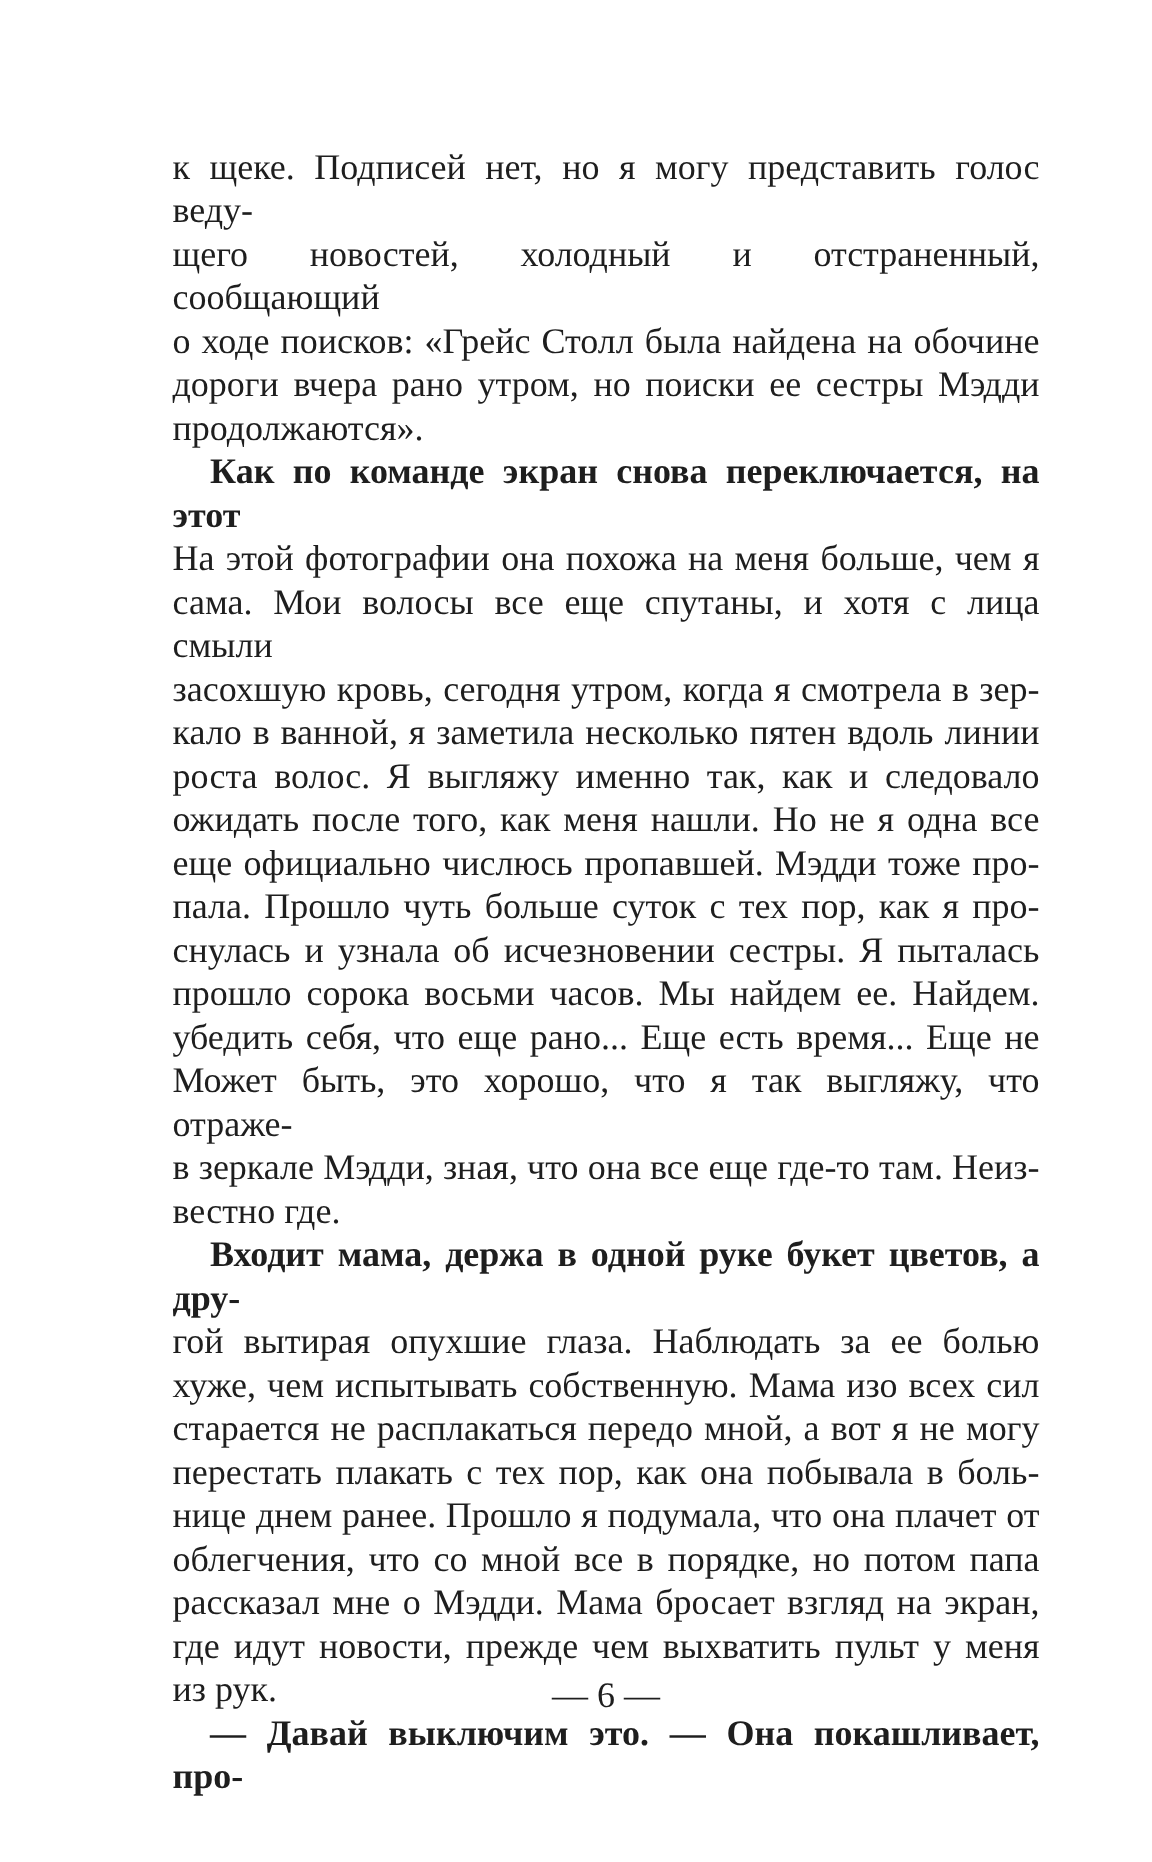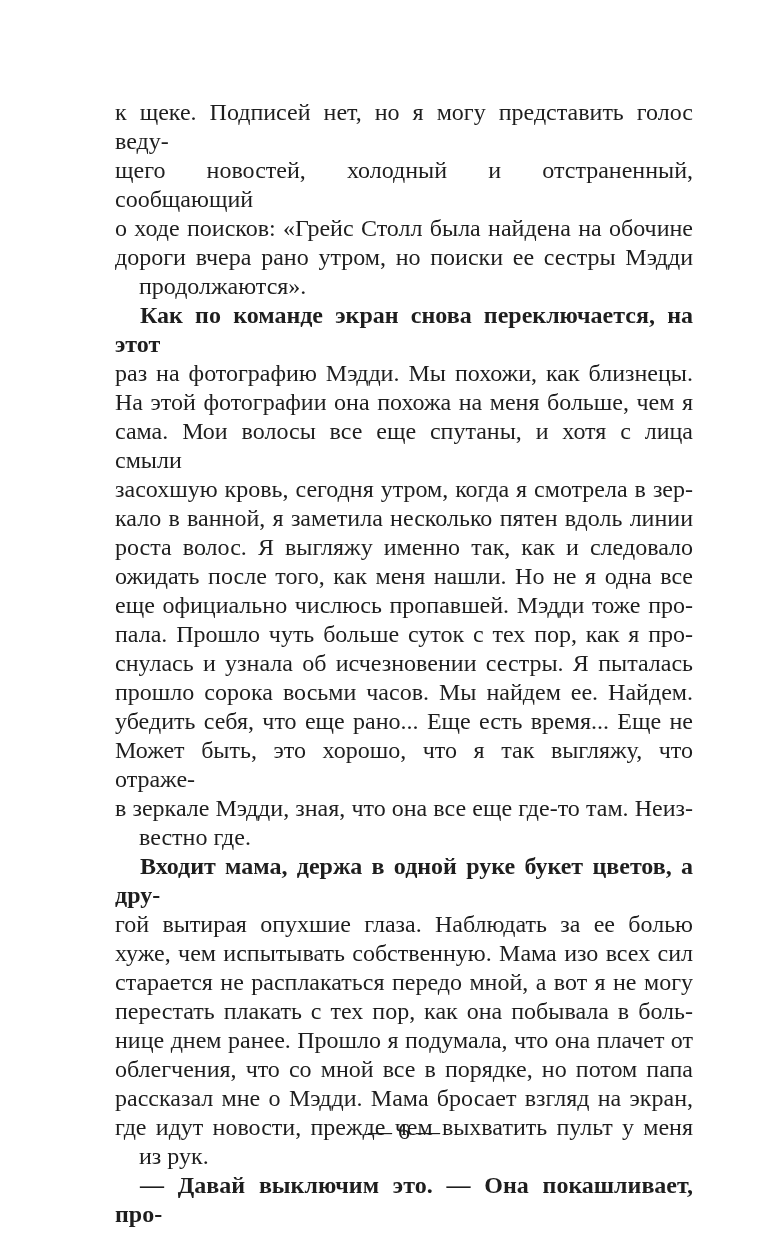--- a/index.html
+++ b/index.html
@@ -24,21 +24,20 @@
     font-size: 24px;
     line-height: 29px;
   }
   .text-line {
     text-align: justify;
     text-align-last: justify;
     white-space: normal;
   }
   .text-line.para-end {
     text-align-last: left;
-    margin-left: 24px;
   }
   .text-line.indent {
     text-indent: 25px;
     font-weight: bold;
   }
   .page-number {
     position: absolute;
     left: 115px;
     top: 1117px;
     width: 578px;
@@ -55,21 +54,20 @@
   <div class="text-block" id="text-block">
       <div>
         <div class="text-line">к щеке. Подписей нет, но я могу представить голос веду-</div>
         <div class="text-line">щего новостей, холодный и отстраненный, сообщающий</div>
         <div class="text-line">о ходе поисков: «Грейс Столл была найдена на обочине</div>
         <div class="text-line">дороги вчера рано утром, но поиски ее сестры Мэдди</div>
         <div class="text-line para-end">продолжаются».</div>
       </div>
       <div>
         <div class="text-line indent">Как по команде экран снова переключается, на этот</div>
-        <div class="text-line">раз на фотографию Мэдди. Мы похожи, как близнецы.</div>
         <div class="text-line">На этой фотографии она похожа на меня больше, чем я</div>
         <div class="text-line">сама. Мои волосы все еще спутаны, и хотя с лица смыли</div>
         <div class="text-line">засохшую кровь, сегодня утром, когда я смотрела в зер-</div>
         <div class="text-line">кало в ванной, я заметила несколько пятен вдоль линии</div>
         <div class="text-line">роста волос. Я выгляжу именно так, как и следовало</div>
         <div class="text-line">ожидать после того, как меня нашли. Но не я одна все</div>
         <div class="text-line">еще официально числюсь пропавшей. Мэдди тоже про-</div>
         <div class="text-line">пала. Прошло чуть больше суток с тех пор, как я про-</div>
         <div class="text-line">снулась и узнала об исчезновении сестры. Я пыталась</div>
         <div class="text-line">прошло сорока восьми часов. Мы найдем ее. Найдем.</div>

